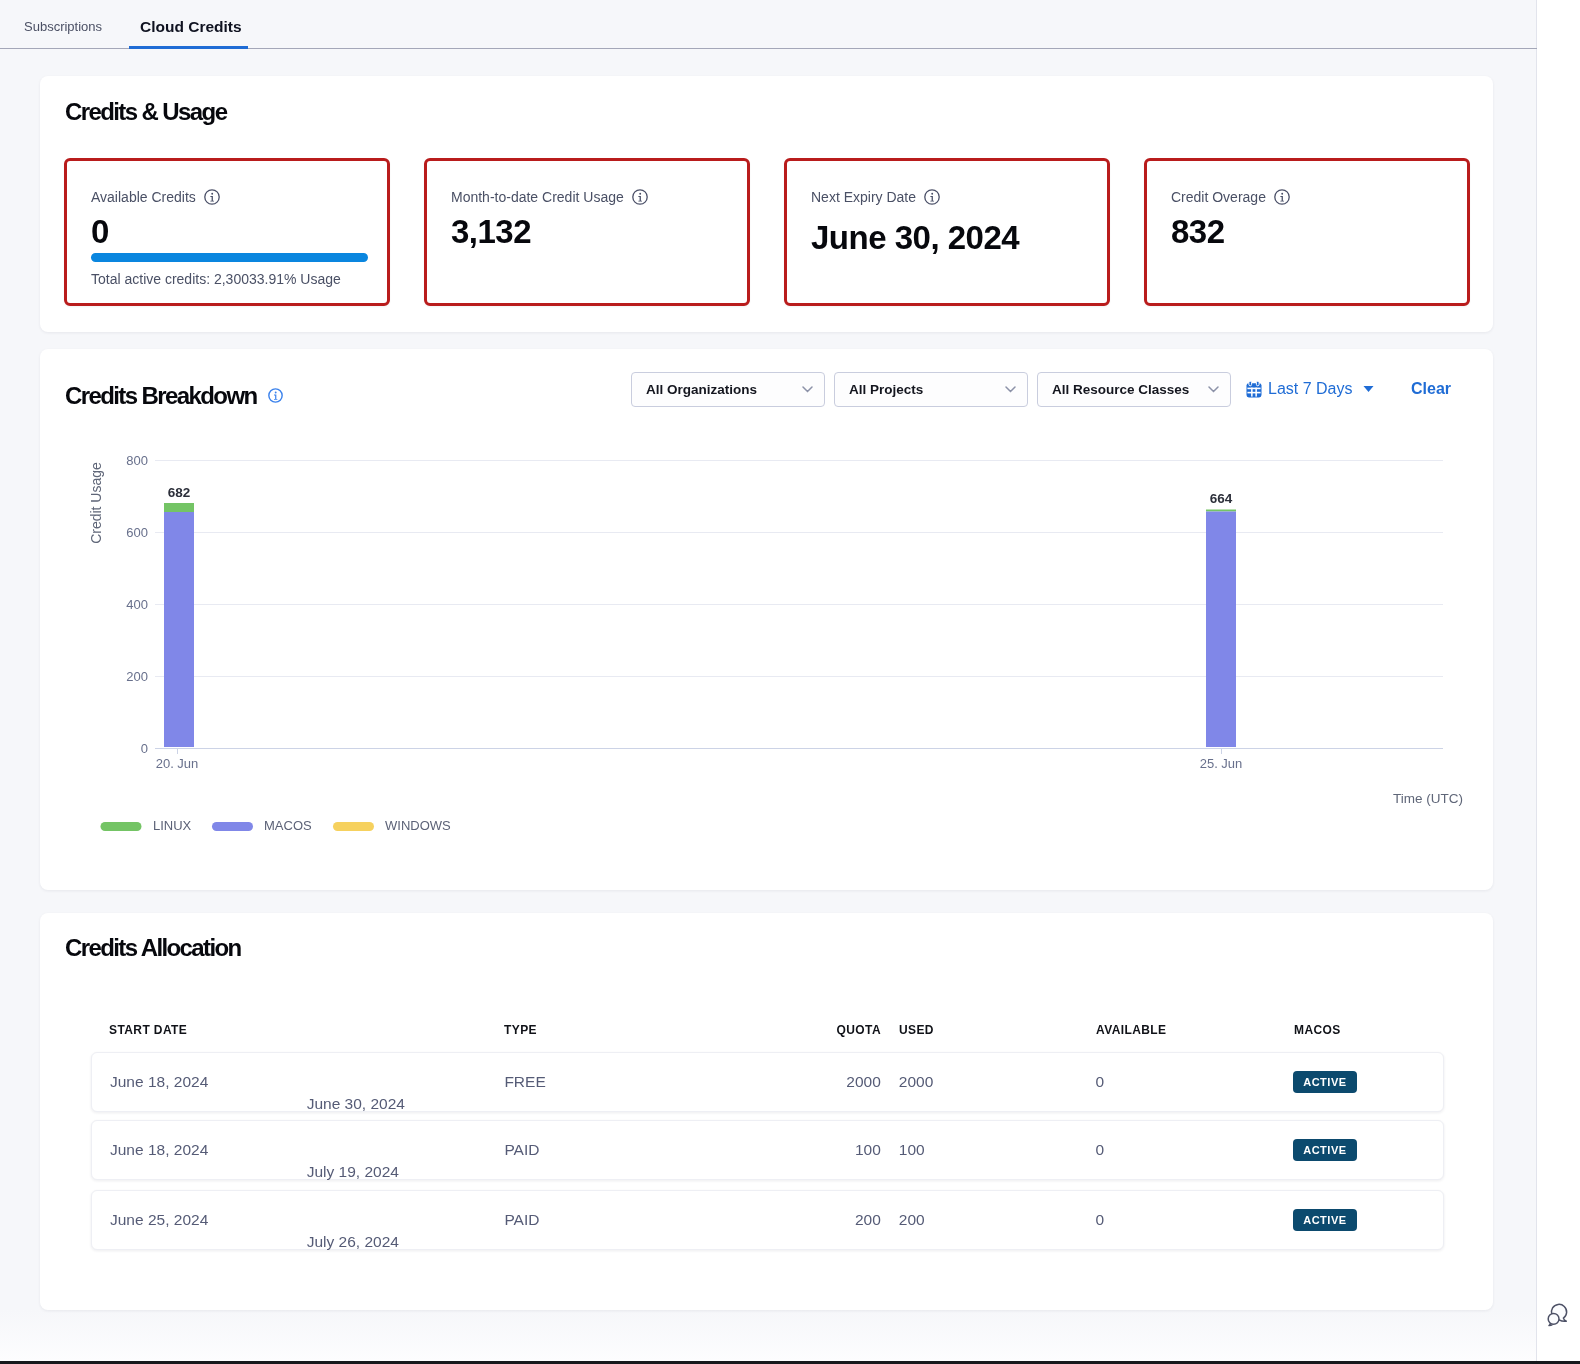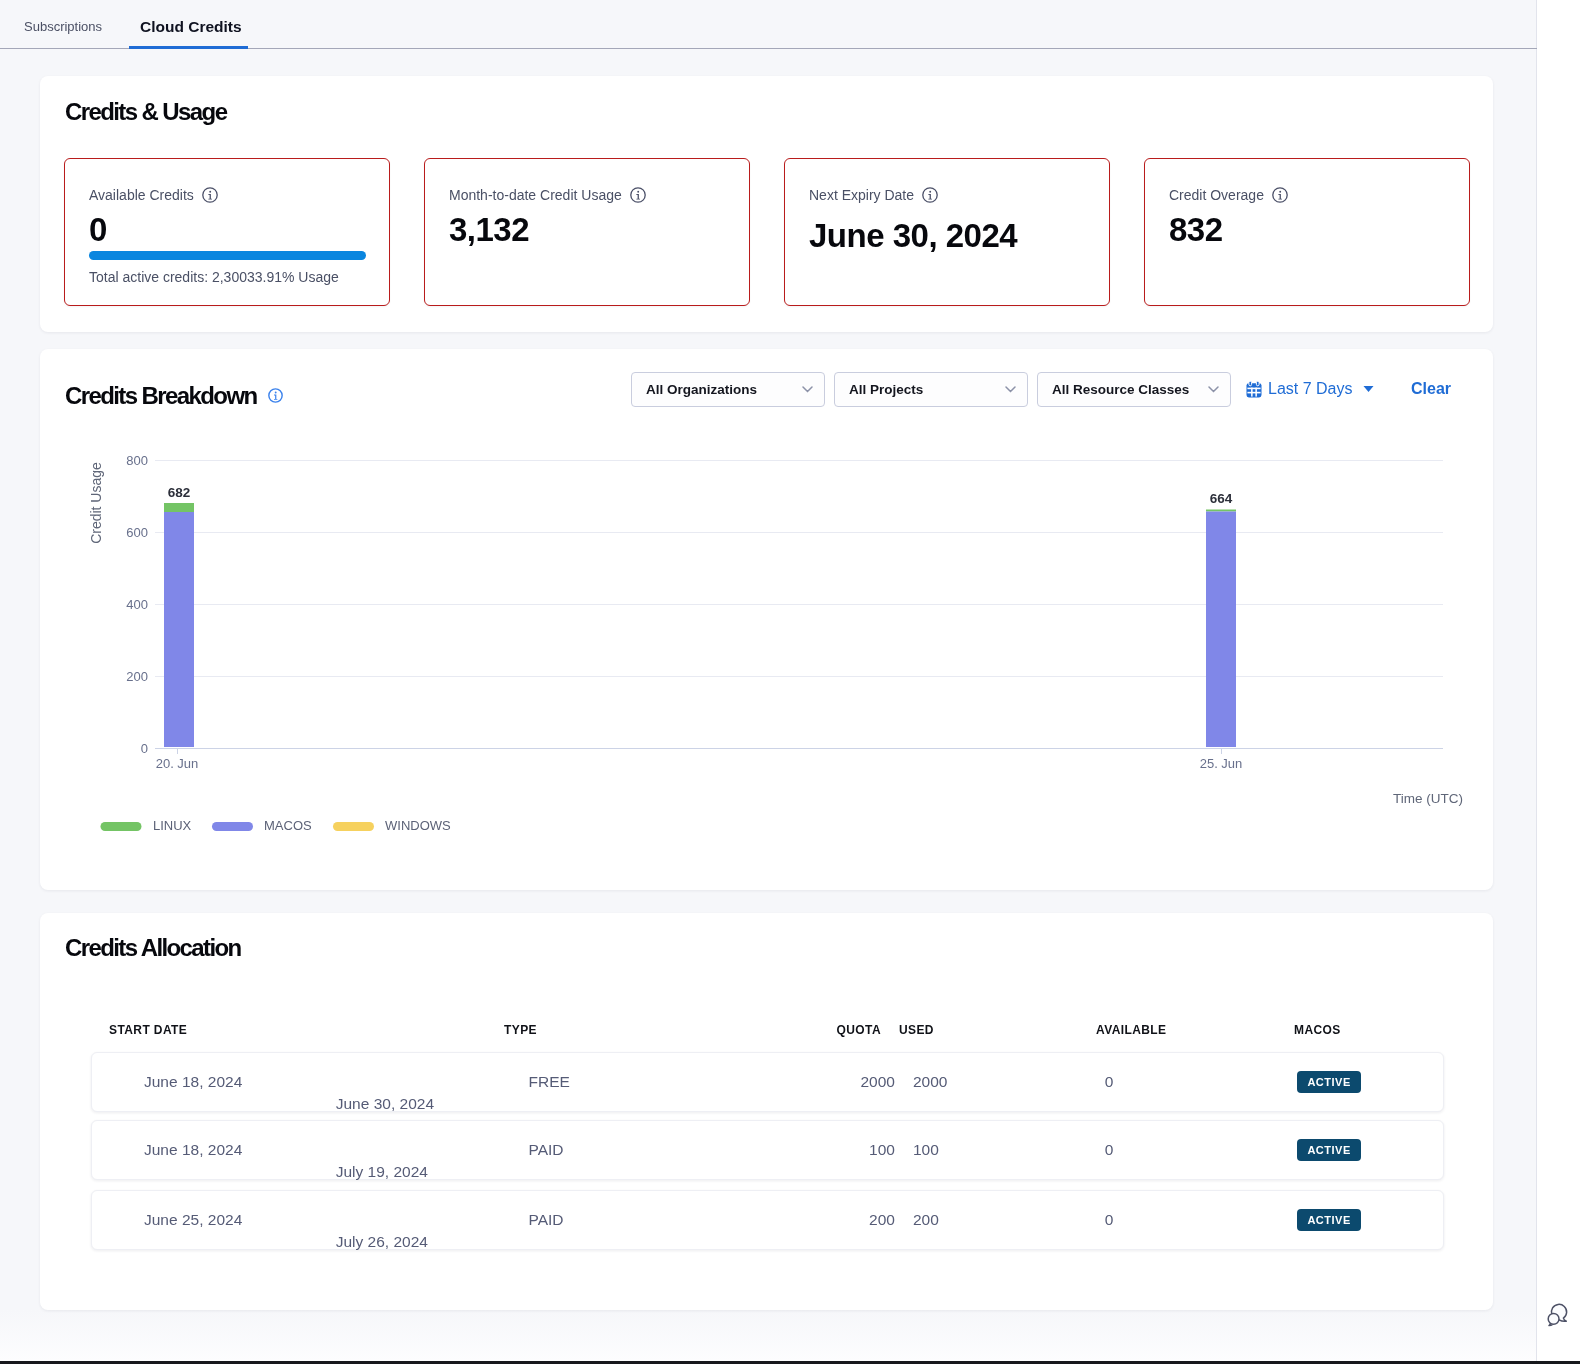--- a/index.html
+++ b/index.html
@@ -17,37 +17,37 @@
 .tabu { position:absolute; left:129px; top:46px; width:119px; height:3px; background:#1f6cd5; }
 
 
 .card { position:absolute; left:40px; width:1453px; background:#ffffff; border-radius:8px; box-shadow:0 1px 3px rgba(25,30,50,0.07); }
 .s1 { top:76px; height:256px; }
 .s2 { top:349px; height:541px; }
 .s3 { top:913px; height:397px; }
 .sectitle { position:absolute; left:25px; font-size:24px; font-weight:bold; color:#07080d; letter-spacing:-1.6px; line-height:29px; }
 
 
-.stat { position:absolute; top:82px; width:326px; height:148px; background:#fff; border:1px solid #b91c1c; border-radius:6px; box-shadow:0 1px 2px rgba(25,30,50,0.05); }
+.stat { position:absolute; top:82px; width:326px; height:148px; background:#fff; border:3px solid #b91c1c; border-radius:6px; box-shadow:0 1px 2px rgba(25,30,50,0.05); }
 .stat .lbl { position:absolute; left:24px; top:28px; height:16px; font-size:14px; color:#4a5065; display:flex; align-items:center; gap:8px; white-space:nowrap; }
 .stat .val { position:absolute; left:24px; top:54px; font-size:33px; line-height:33px; font-weight:bold; color:#07080d; letter-spacing:-0.5px; }
 .pbar { position:absolute; left:24px; top:92px; width:277px; height:9px; border-radius:5px; background:#0a86df; }
 .pmeta { position:absolute; left:24px; right:24px; top:110px; font-size:14px; color:#4a5065; display:flex; justify-content:flex-start; }
 
 
 .filterrow { position:absolute; top:372px; height:35px; }
 .sel { position:absolute; top:0; height:35px; background:#fdfdfe; border:1px solid #c9cdde; border-radius:4px; font-size:13.5px; font-weight:bold; color:#14161f; display:flex; align-items:center; padding-left:14px; }
 .sel svg { position:absolute; right:11px; top:13px; }
 .datebtn { position:absolute; display:flex; align-items:center; color:#1f6cd5; font-size:16px; }
 .clear { position:absolute; font-size:16px; font-weight:bold; color:#1f6cd5; }
 
 
 .thead { position:absolute; left:51px; top:110px; width:1353px; display:flex; font-size:12px; font-weight:bold; color:#101218; letter-spacing:0.4px; }
 .thead div { padding-left:18px; }
-.trow { position:absolute; left:51px; width:1353px; height:60px; background:#fff; border:1px solid #eeeff4; border-radius:6px; box-shadow:0 1px 3px rgba(25,30,50,0.08); display:flex; align-items:center; font-size:15.5px; color:#555b76;padding-left:34px; }
+.trow { position:absolute; left:51px; width:1353px; height:60px; background:#fff; border:1px solid #eeeff4; border-radius:6px; box-shadow:0 1px 3px rgba(25,30,50,0.08); display:flex; align-items:center; font-size:15.5px; color:#555b76; }
 .trow div { padding-left:18px; }
 .c0{width:197px;} .c1{width:198px;margin-top:44px;} .c2{width:197px;} .c3{width:198px;text-align:right;} .c4{width:197px;} .c5{width:198px;} .c6{width:168px;}
 .badge { display:inline-block; background:#0c4a6e; color:#fff; font-size:11px; font-weight:bold; letter-spacing:0.5px; padding:5px 10px; border-radius:4px; }
 </style>
 </head>
 <body>
 <div class="content"></div>
 <div class="botfade"></div>
 <div class="rightline"></div>
 <div class="bottombar"></div>

